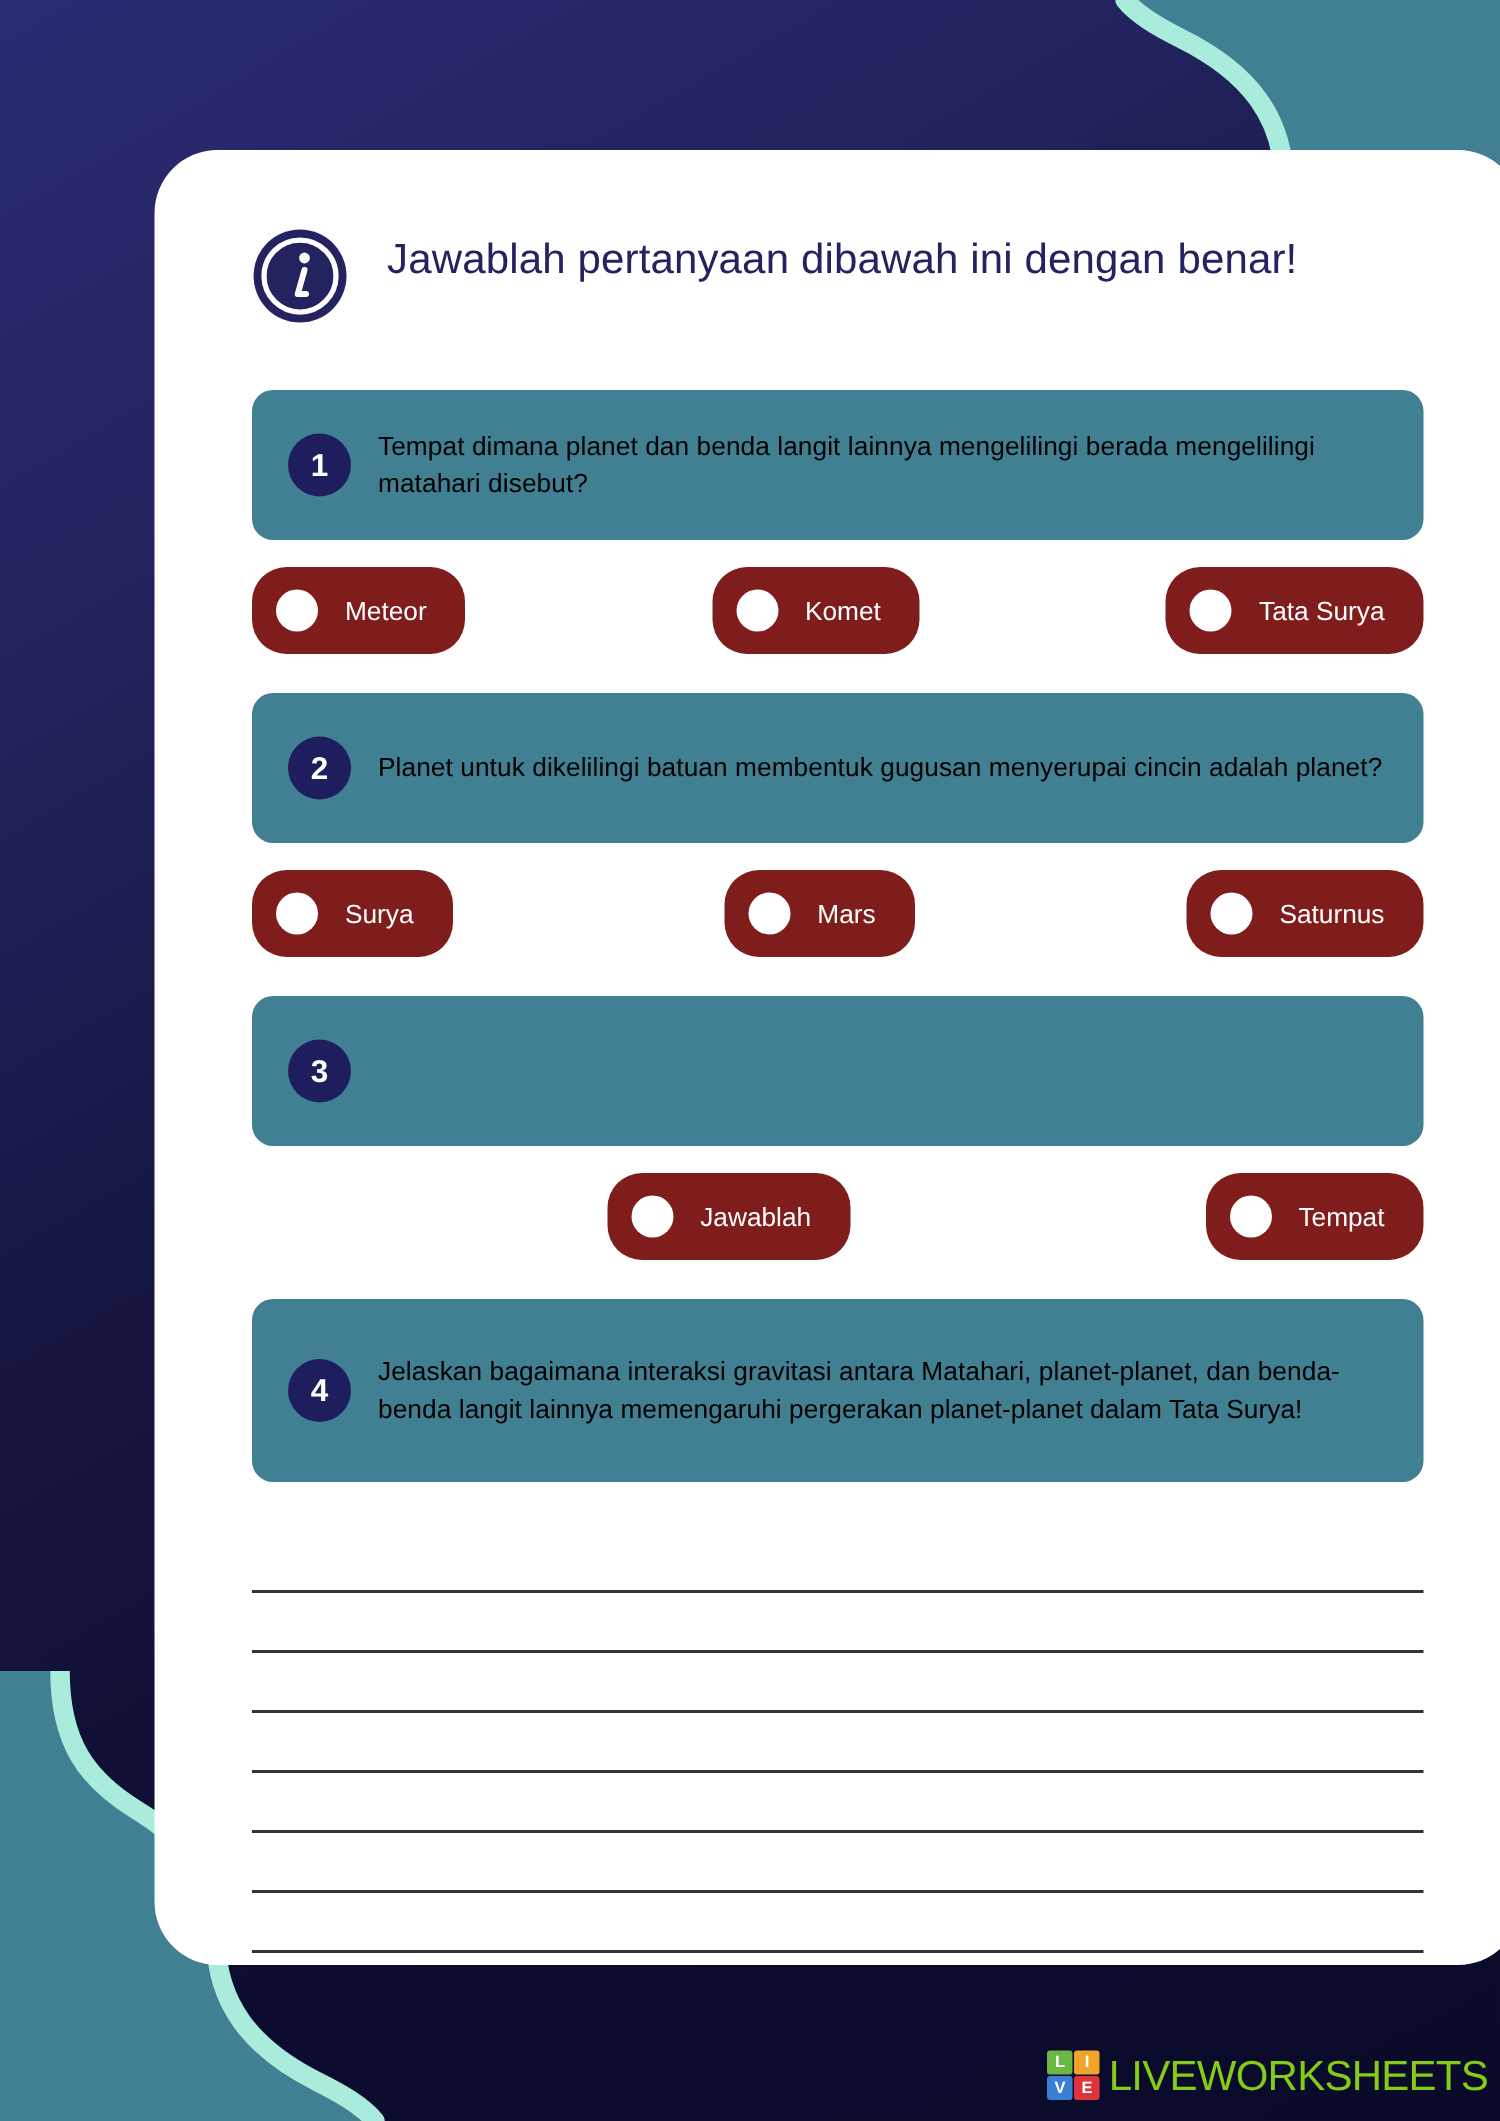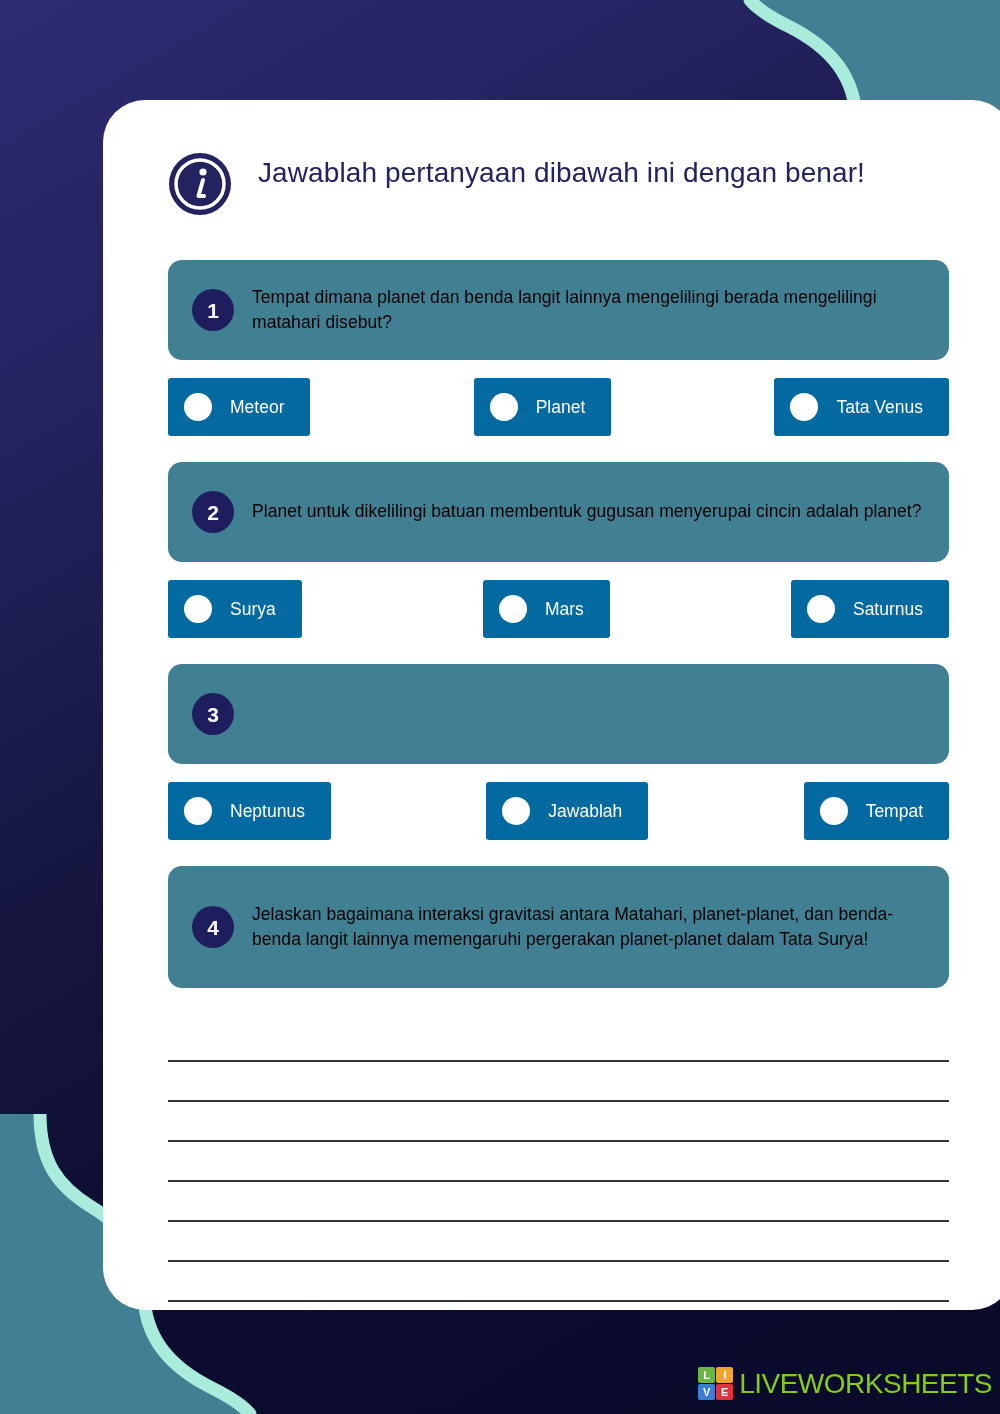--- a/index.html
+++ b/index.html
@@ -109,22 +109,22 @@
     display: flex;
     align-items: center;
     margin-bottom: 26px;
     height: 58px;
   }
 
   .opt {
     display: flex;
     align-items: center;
     gap: 18px;
-    background: #0369a1;
-    border-radius: 3px;
+    background: #7f1d1d;
+    border-radius: 23px;
     height: 58px;
     padding: 0 26px 0 16px;
   }
 
   .opt-radio {
     flex: 0 0 auto;
     width: 28px;
     height: 28px;
     border-radius: 50%;
     background: #ffffff;
@@ -222,26 +222,26 @@
     <div class="q-text">Tempat dimana planet dan benda langit lainnya mengelilingi berada mengelilingi matahari disebut?</div>
   </div>
   <div class="opt-row">
     <div class="opt">
       <span class="opt-radio"></span>
       <span class="opt-label">Meteor</span>
     </div>
     <div class="opt-spacer"></div>
     <div class="opt">
       <span class="opt-radio"></span>
-      <span class="opt-label">Planet</span>
-    </div>
-    <div class="opt-spacer"></div>
-    <div class="opt">
-      <span class="opt-radio"></span>
-      <span class="opt-label">Tata Venus</span>
+      <span class="opt-label">Komet</span>
+    </div>
+    <div class="opt-spacer"></div>
+    <div class="opt">
+      <span class="opt-radio"></span>
+      <span class="opt-label">Tata Surya</span>
     </div>
   </div>
 
   <div class="q-block">
     <div class="q-num">2</div>
     <div class="q-text">Planet untuk dikelilingi batuan membentuk gugusan menyerupai cincin adalah planet?</div>
   </div>
   <div class="opt-row">
     <div class="opt">
       <span class="opt-radio"></span>
@@ -256,24 +256,20 @@
     <div class="opt">
       <span class="opt-radio"></span>
       <span class="opt-label">Saturnus</span>
     </div>
   </div>
 
   <div class="q-block">
     <div class="q-num">3</div>
   </div>
   <div class="opt-row">
-    <div class="opt">
-      <span class="opt-radio"></span>
-      <span class="opt-label">Neptunus</span>
-    </div>
     <div class="opt-spacer"></div>
     <div class="opt">
       <span class="opt-radio"></span>
       <span class="opt-label">Jawablah</span>
     </div>
     <div class="opt-spacer"></div>
     <div class="opt">
       <span class="opt-radio"></span>
       <span class="opt-label">Tempat</span>
     </div>

